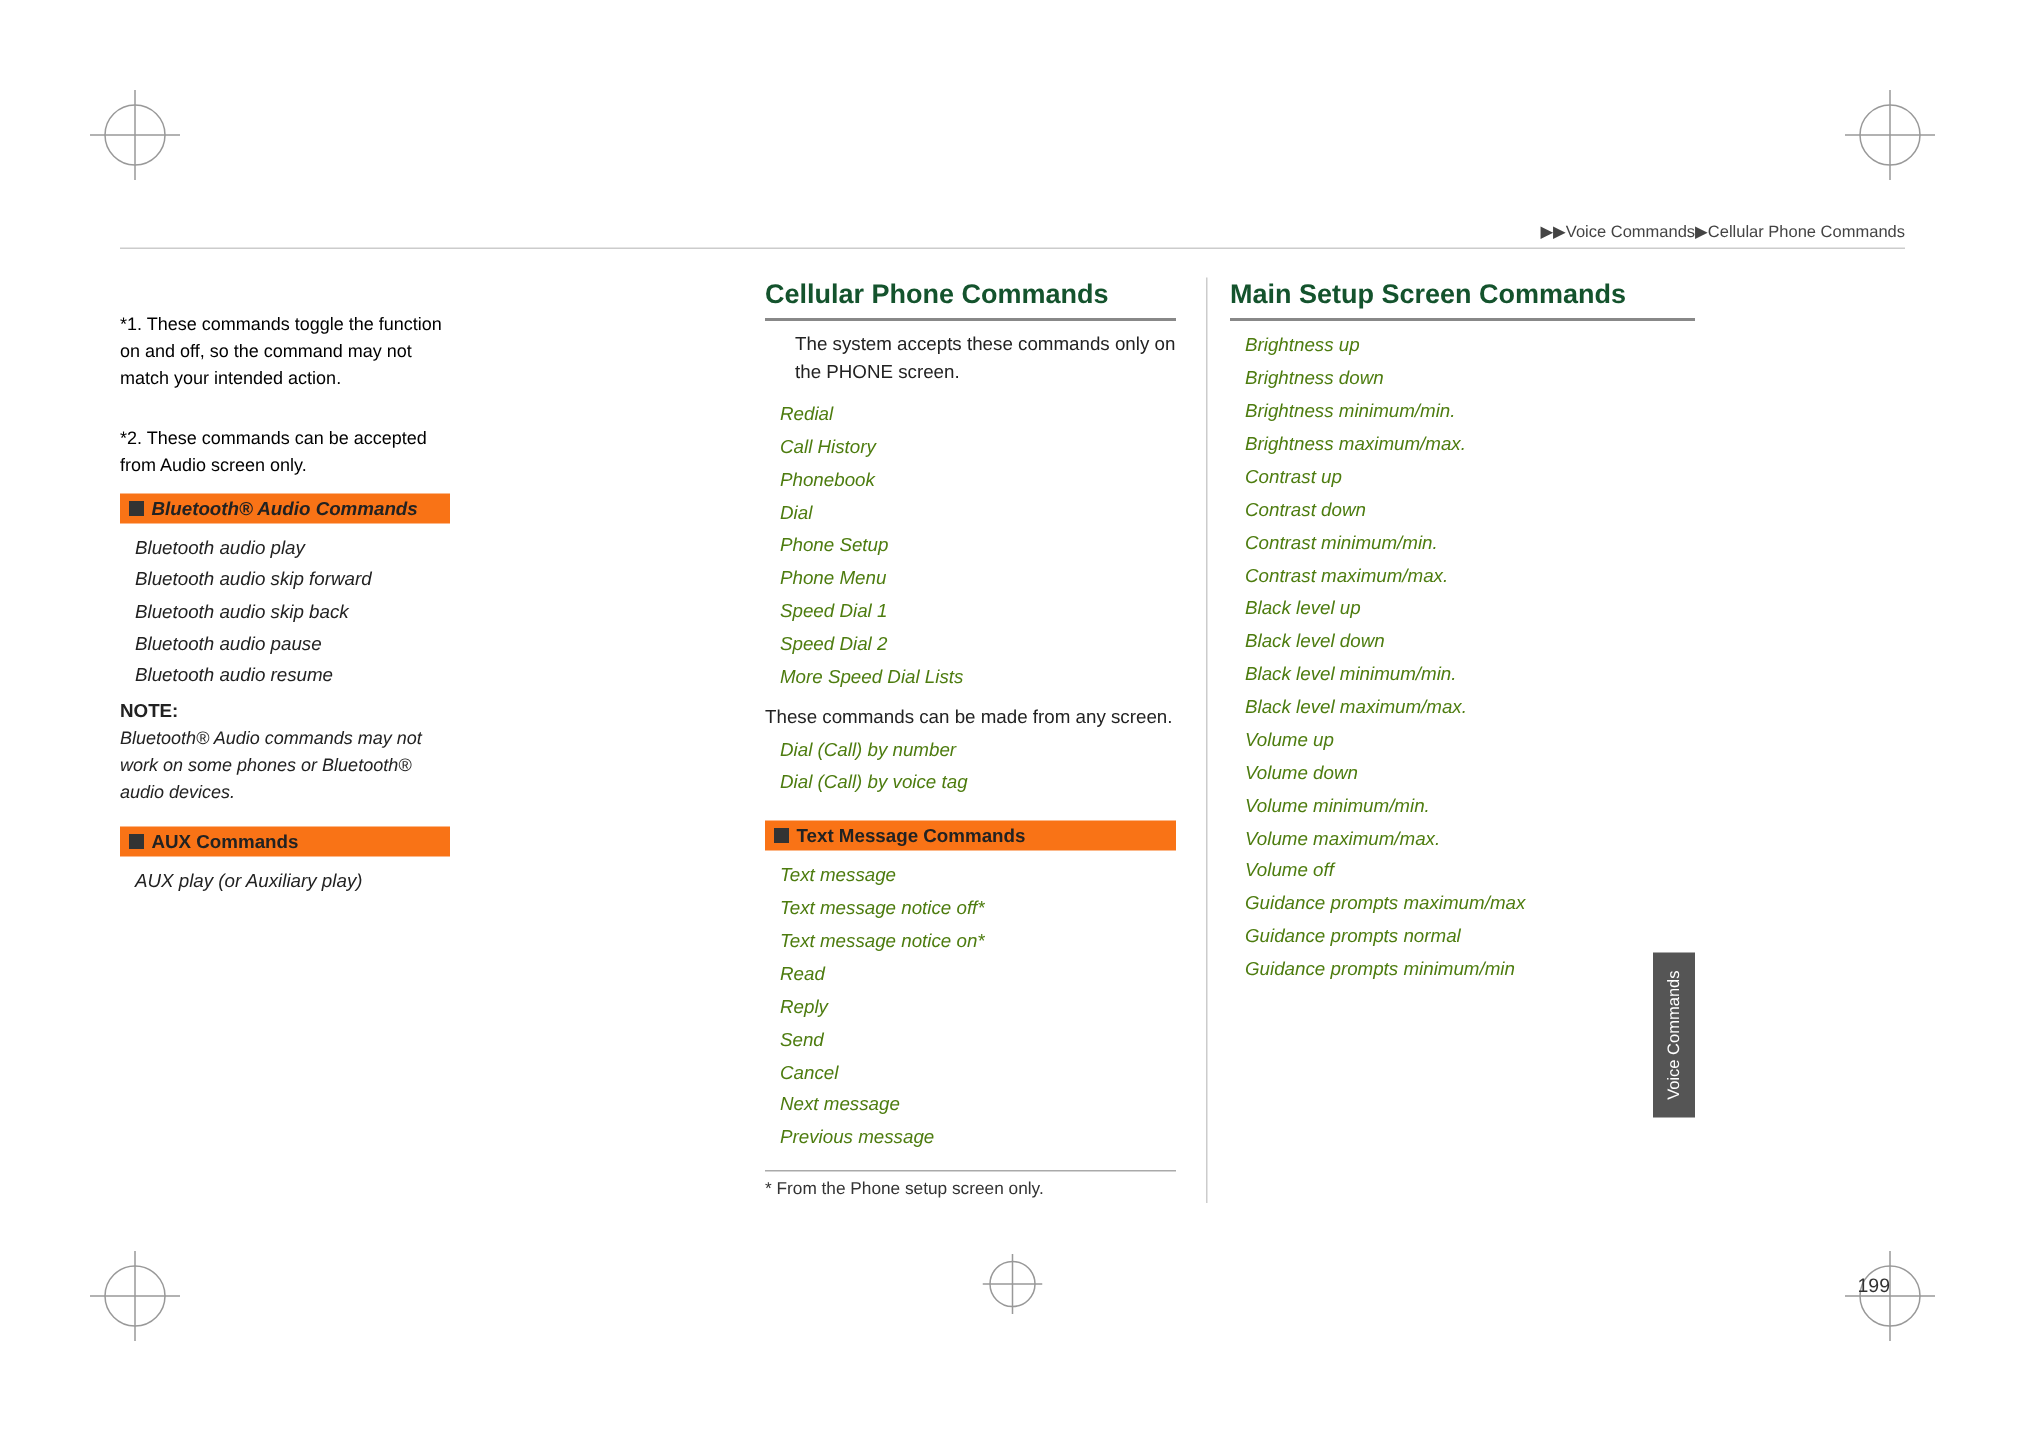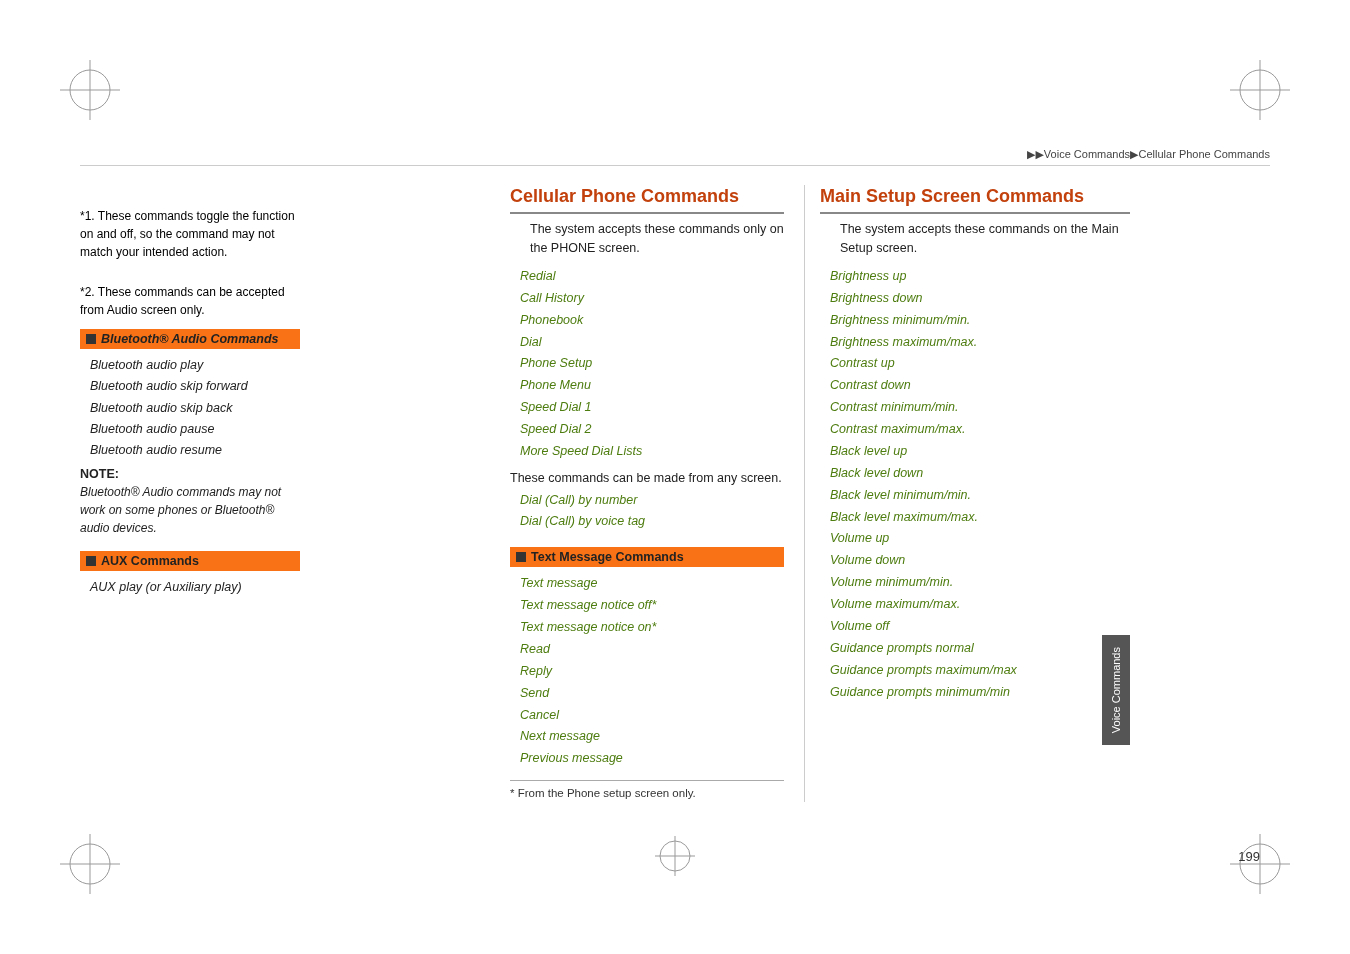--- a/index.html
+++ b/index.html
@@ -89,21 +89,21 @@
       writing-mode: vertical-rl;
       text-orientation: mixed;
       transform: rotate(180deg);
       white-space: nowrap;
     }
 
     
     .section-title {
       font-size: 18px;
       font-weight: bold;
-      color: #c2410c;
+      color: #14532d;
       margin-bottom: 6px;
       border-bottom: 2px solid #888;
       padding-bottom: 4px;
       line-height: 1.3;
     }
 
     .section-intro {
       font-size: 12.5px;
       color: #222;
       margin-bottom: 8px;
@@ -316,42 +316,41 @@
     <li>Cancel</li>
     <li>Next message</li>
     <li>Previous message</li>
   </ul>
 
   <p class="footnote-line">*  From the Phone setup screen only.</p>
 </div>
 
 <div class="right-col">
   <h2 class="section-title">Main Setup Screen Commands</h2>
-  <p class="section-intro">The system accepts these commands on the Main Setup screen.</p>
 
   <ul class="commands-list">
     <li>Brightness up</li>
     <li>Brightness down</li>
     <li>Brightness minimum/min.</li>
     <li>Brightness maximum/max.</li>
     <li>Contrast up</li>
     <li>Contrast down</li>
     <li>Contrast minimum/min.</li>
     <li>Contrast maximum/max.</li>
     <li>Black level up</li>
     <li>Black level down</li>
     <li>Black level minimum/min.</li>
     <li>Black level maximum/max.</li>
     <li>Volume up</li>
     <li>Volume down</li>
     <li>Volume minimum/min.</li>
     <li>Volume maximum/max.</li>
     <li>Volume off</li>
+    <li>Guidance prompts maximum/max</li>
     <li>Guidance prompts normal</li>
-    <li>Guidance prompts maximum/max</li>
     <li>Guidance prompts minimum/min</li>
   </ul>
 
   <div class="side-tab">
     <span class="side-tab-text">Voice Commands</span>
   </div>
 </div>
 
 <div class="page-number">199</div>
 

